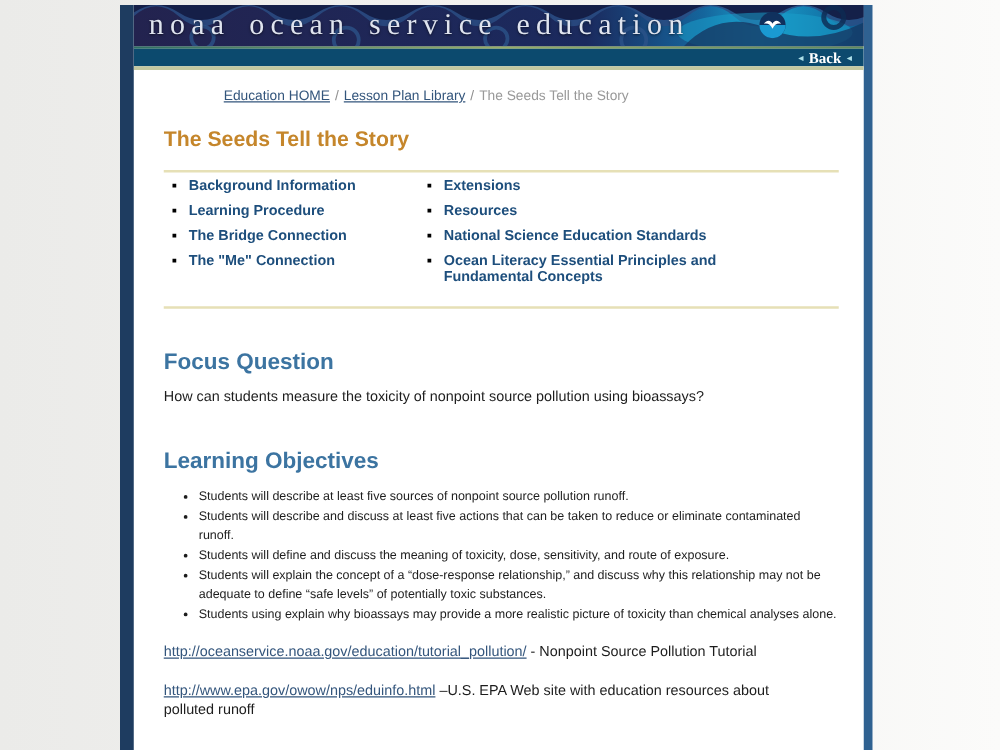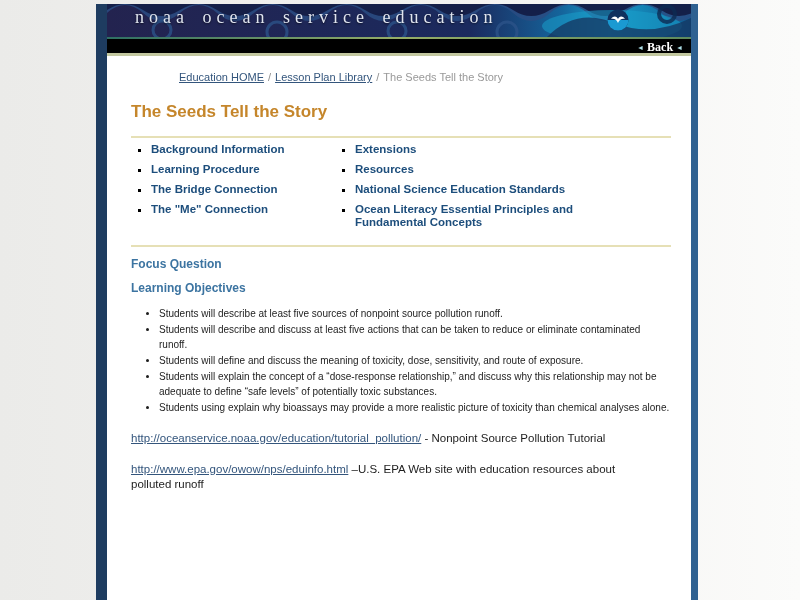--- a/index.html
+++ b/index.html
@@ -7,26 +7,26 @@
               font-family:"Liberation Sans", sans-serif; }
   body { background:linear-gradient(90deg,#ebebe9 0%,#f3f2f0 55%,#fbfbfa 100%); }
 
   .page { position:absolute; left:96px; top:4px; width:602px; height:596px;
           background:#ffffff; border-left:11px solid #1e3c60;
           border-right:7px solid #2f6191; overflow:hidden; }
 
   
   .banner { position:relative; height:33px; background:#21214f; overflow:hidden; }
   .banner svg.waves { position:absolute; inset:0; width:100%; height:100%; }
-  .banner-title { position:absolute; left:28px; top:3px; z-index:2;
-      font-family:"Liberation Serif", serif; font-size:18px; letter-spacing:5px;
+  .banner-title { position:absolute; left:12px; top:3px; z-index:2;
+      font-family:"Liberation Serif", serif; font-size:24px; letter-spacing:5px;
       word-spacing:4px; color:#dfe4ef; text-shadow:0 1px 2px rgba(0,0,0,.6); }
   .banner-logo { position:absolute; right:62px; top:5px; z-index:3; }
   .greenline { height:2px; background:linear-gradient(90deg,#2e6f63,#95ad67,#5d8a5e); }
-  .backbar { height:14px; background:#000000; text-align:right; padding-right:8px;
+  .backbar { height:14px; background:#0c4a6e; text-align:right; padding-right:8px;
       line-height:13px; }
   .back-btn { display:inline-block; color:#ffffff; cursor:pointer;
       font-family:"Liberation Serif", serif; font-weight:bold; font-size:12px; }
   .back-arrow { color:#aee0e8; font-size:7px; vertical-align:1px; }
   .sageline { height:3px; background:#c3c8a0; }
 
   
   .content { padding:12px 20px 0 24px; }
 
   .breadcrumb { font-size:11px; color:#999999; margin-top:3px;padding-left:48px; }
@@ -40,21 +40,21 @@
 
   .toc { display:flex; margin-top:5px; padding-left:6px; }
   .toc ul { list-style-type:square; padding-left:14px; }
   .toc-left  { width:204px; }
   .toc-right { width:250px; }
   .toc li { margin-bottom:7px; font-size:11.5px; line-height:13px; }
   .toc li a { color:#1d4e7c; font-weight:bold; text-decoration:none; cursor:pointer; }
 
   .rule2 { margin-top:9px; }
 
-  .sec-heading { margin-top:10px; font-size:12px; font-weight:bold; color:#3c74a1; }
+  .sec-heading { margin-top:32px; font-size:18px; font-weight:bold; color:#3c74a1; }
   .body-text { margin-top:11px; font-size:11.5px; color:#1d1d1d; line-height:15px; }
 
   ul.objectives { margin-top:11px; padding-left:28px; list-style-type:disc; }
   ul.objectives li { font-size:10px; color:#1d1d1d; line-height:15px; margin-bottom:1px; }
 
   .link-line { margin-top:16px; font-size:11.5px; line-height:15px; color:#1d1d1d;
                max-width:505px; }
   .link-line a, .inline-link { color:#33557c; text-decoration:underline; cursor:pointer; }
 </style>
 </head>
@@ -122,20 +122,21 @@
         <li><a>Extensions</a></li>
         <li><a>Resources</a></li>
         <li><a>National Science Education Standards</a></li>
         <li><a>Ocean Literacy Essential Principles and Fundamental Concepts</a></li>
       </ul>
     </div>
 
     <hr class="rule rule2">
 
     <div class="sec-heading">Focus Question</div>
+    <div class="body-text">How can students measure the toxicity of nonpoint source pollution using bioassays?</div>
 
     <div class="sec-heading">Learning Objectives</div>
     <ul class="objectives">
       <li>Students will describe at least five sources of nonpoint source pollution runoff.</li>
       <li>Students will describe and discuss at least five actions that can be taken to reduce or eliminate contaminated runoff.</li>
       <li>Students will define and discuss the meaning of toxicity, dose, sensitivity, and route of exposure.</li>
       <li>Students will explain the concept of a “dose-response relationship,” and discuss why this relationship may not be adequate to define “safe levels” of potentially toxic substances.</li>
       <li>Students using explain why bioassays may provide a more realistic picture of toxicity than chemical analyses alone.</li>
     </ul>
 

